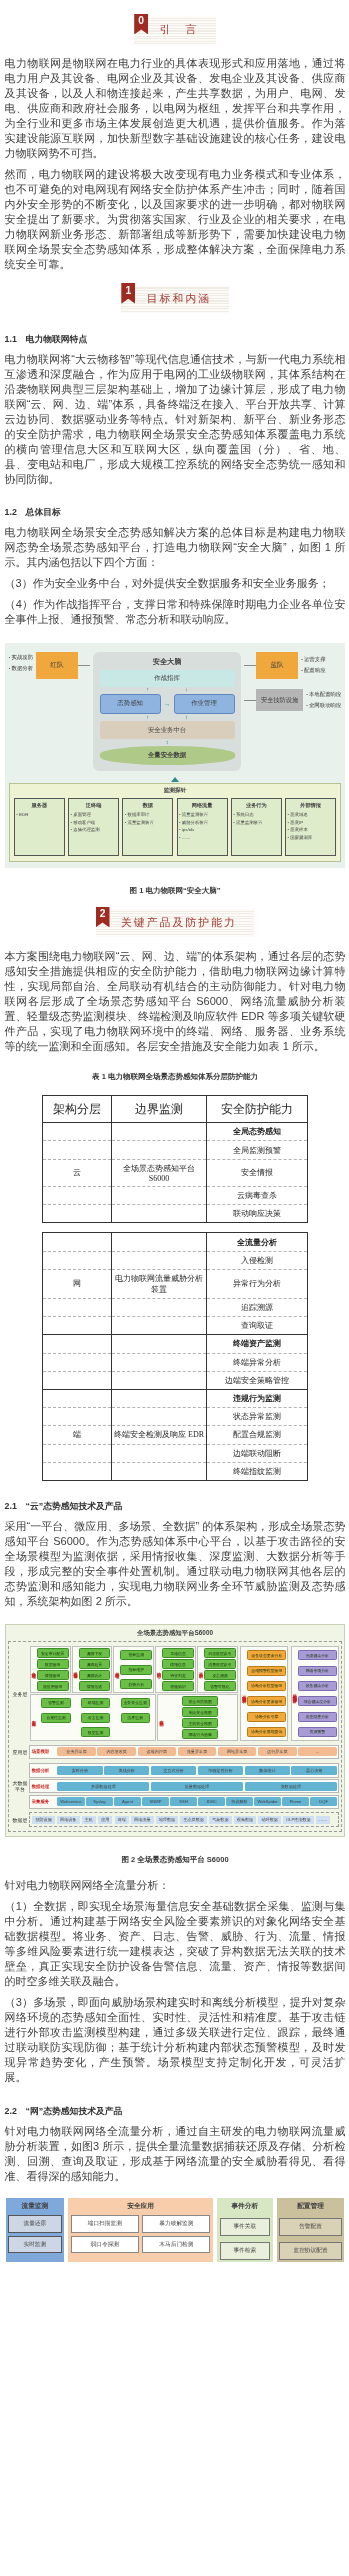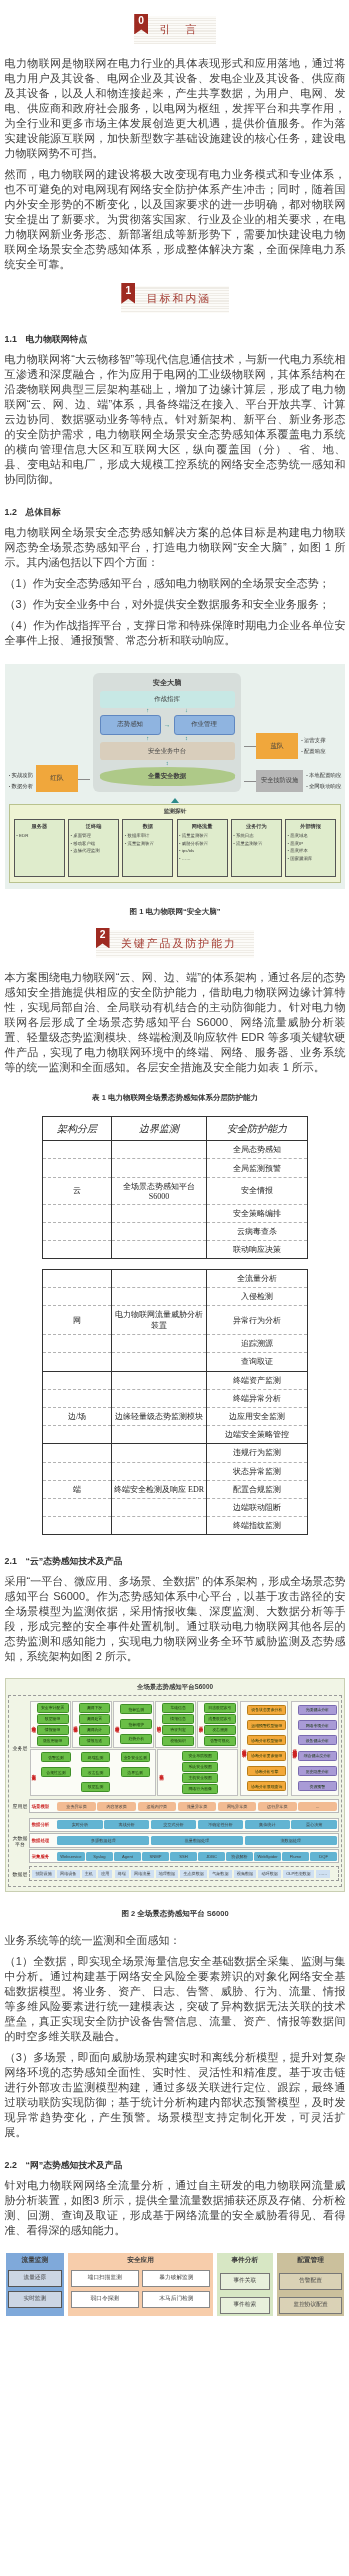--- a/index.html
+++ b/index.html
@@ -8,21 +8,21 @@
   p.bp{font-size:11px;line-height:15px;text-align:justify;margin:6px 0;}
   h3.sh{font-size:8.8px;font-weight:bold;color:#333;margin:20.6px 0 2.1px;}
   
   .secb{display:flex;justify-content:center;margin:13.4px 0 12.4px;}
   .bwrap{display:flex;align-items:flex-start;background:repeating-linear-gradient(180deg,#fcfbf8 0 1.5px,#efece6 1.5px 2.6px);padding-right:17.5px;}
   .bm{width:14px;height:20.6px;background:#9e2a21;color:#fff;font-size:10.3px;font-weight:bold;display:flex;justify-content:center;padding-top:1.5px;box-sizing:border-box;clip-path:polygon(0 0,100% 0,100% 100%,50% 76%,0 100%);margin:-2.6px 9.3px 0 0;}
   .bt{color:#a23a30;font-size:10.8px;letter-spacing:2.1px;padding:6.7px 0 6.7px 2.1px;}
   .figcap{text-align:center;font-weight:bold;font-size:7.5px;color:#393939;margin:17.5px 0 13.4px;}
   
   .fig1{background:#e9f1ed;padding:9.3px 4.1px 6.2px;margin:15.5px 0 0;}
-  .f1top{display:flex;align-items:flex-end;gap:3px;}
+  .f1top{display:flex;align-items:flex-start;gap:3px;}
   .f1bul{font-size:5.4px;line-height:2;flex:none;color:#333;}
   .f1bul div::before{content:"·";font-weight:bold;margin-right:1px;}
   .team{background:#f0a73c;flex:none;width:42px;padding:8.8px 0;text-align:center;font-size:6.7px;position:relative;}
   .gray{background:#b5b5b5;flex:none;width:45px;padding:6.7px 1px;text-align:center;font-size:6.2px;position:relative;}
   .lnR::after{content:"";position:absolute;right:-12.4px;top:50%;width:12.4px;border-top:0.8px solid #8a8a8a;}
   .lnL::before{content:"";position:absolute;left:-12.4px;top:50%;width:12.4px;border-top:0.8px solid #8a8a8a;}
   .brain{flex:1;background:#d7dedb;border-radius:6.2px;padding:4.1px 6.2px 6.2px;margin:0 12.4px;}
   .btitle{text-align:center;font-weight:bold;font-size:7.2px;margin:1px 0 3.1px;}
   .bbar{background:#c7e8e5;border-radius:3.1px;text-align:center;padding:4.1px;font-size:6.4px;}
   .brow{display:flex;gap:3.1px;align-items:center;margin:1px 0;}
@@ -37,25 +37,25 @@
   .probe{background:#eef3d3;border:0.5px solid #b9c28e;padding:3.1px 4.1px 5.2px;}
   .ptitle{text-align:center;font-size:5.7px;font-weight:bold;margin-bottom:2.6px;}
   .pcols{display:flex;gap:3.1px;}
   .pcol{flex:1;background:#dfeccc;border:0.5px solid #555;padding:2.1px 1.5px;min-height:52px;}
   .pt{text-align:center;font-size:5.2px;font-weight:bold;margin:1px 0 2.1px;}
   .pi{font-size:4.4px;line-height:1.7;}
   .pi::before{content:"• ";}
   
   .tblwrap{width:78%;margin:11.3px auto 7.2px;font-family:"Liberation Serif",serif;color:#1f1f1f;}
   .tblwrap table{width:100%;border-collapse:collapse;text-align:center;font-size:8px;table-layout:fixed;}
-  .tblwrap th{font-size:10px;font-weight:normal;padding:4.6px 1px;font-style:italic;}
+  .tblwrap th{font-size:12px;font-weight:normal;padding:4.6px 1px;}
   .tblwrap td{padding:3.1px 1px;}
   .tblwrap th,.tblwrap td{border-left:0.8px solid #333;border-right:0.8px solid #333;}
   .tblwrap table{border:0.8px solid #333;}
-  tr.gf td{border-top:0.8px solid #333;}
+  tr.gf td{border-top:0.8px solid #333;font-weight:bold;}
   tr.dr td{border-top:0.5px dashed #b3b3b3;}
   .tgap{height:9.3px;}
   
   .fig2{background:#f1f5e6;border:0.5px solid #c9cfb2;padding:4.1px 2.6px;margin:14.4px 0 0;}
   .f2title{text-align:center;font-weight:bold;font-size:6.4px;margin-bottom:2.6px;}
   .f2wrap{border:0.5px dashed #9a9a9a;padding:2.6px 1.5px;}
   .f2row{display:flex;margin:1.5px 0;}
   .f2ll{width:18.5px;flex:none;display:flex;align-items:center;justify-content:center;font-size:4.9px;color:#222;text-align:center;}
   .f2main{flex:1;display:flex;gap:1.5px;}
   .f2left{flex:1;}
@@ -111,21 +111,20 @@
     <div class="bwrap">
       <div class="bm">1</div>
       <div class="bt">目标和内涵</div>
     </div>
   </div>
   <h3 class="sh">1.1　电力物联网特点</h3>
   <p class="bp">电力物联网将“大云物移智”等现代信息通信技术，与新一代电力系统相互渗透和深度融合，作为应用于电网的工业级物联网，其体系结构在沿袭物联网典型三层架构基础上，增加了边缘计算层，形成了电力物联网“云、网、边、端”体系，具备终端泛在接入、平台开放共享、计算云边协同、数据驱动业务等特点。针对新架构、新平台、新业务形态的安全防护需求，电力物联网全场景安全态势感知体系覆盖电力系统的横向管理信息大区和互联网大区，纵向覆盖国（分）、省、地、县、变电站和电厂，形成大规模工控系统的网络安全态势统一感知和协同防御。</p>
   <h3 class="sh">1.2　总体目标</h3>
   <p class="bp">电力物联网全场景安全态势感知解决方案的总体目标是构建电力物联网态势全场景态势感知平台，打造电力物联网“安全大脑”，如图 1 所示。其内涵包括以下四个方面：</p>
   <div>
-      <p class="bp">（1）作为安全态势感知平台，感知电力物联网的全场景安全态势；</p>
       <p class="bp">（3）作为安全业务中台，对外提供安全数据服务和安全业务服务；</p>
       <p class="bp">（4）作为作战指挥平台，支撑日常和特殊保障时期电力企业各单位安全事件上报、通报预警、常态分析和联动响应。</p>
     </div>
 
   <div class="fig1">
     <div class="f1top">
       <div class="f1bul">
           <div>实战攻防</div>
           <div>数据分析</div>
         </div>
@@ -257,25 +256,20 @@
             <td>全局监测预警</td>
           </tr>
       <tr class="dr">
             <td>云</td>
             <td>全场景态势感知平台 S6000</td>
             <td>安全情报</td>
           </tr>
       <tr class="dr">
             <td></td>
             <td></td>
-            <td>安全策略编排</td>
-          </tr>
-      <tr class="dr">
-            <td></td>
-            <td></td>
             <td>云病毒查杀</td>
           </tr>
       <tr class="dr">
             <td></td>
             <td></td>
             <td>联动响应决策</td>
           </tr>
     </tbody>
       </table>
     <div class="tgap"></div>
@@ -313,25 +307,20 @@
           </tr>
       <tr class="gf">
             <td></td>
             <td></td>
             <td>终端资产监测</td>
           </tr>
       <tr class="dr">
             <td></td>
             <td></td>
             <td>终端异常分析</td>
-          </tr>
-      <tr class="dr">
-            <td>边/场</td>
-            <td>边缘轻量级态势监测模块</td>
-            <td>边应用安全监测</td>
           </tr>
       <tr class="dr">
             <td></td>
             <td></td>
             <td>边端安全策略管控</td>
           </tr>
       <tr class="gf">
             <td></td>
             <td></td>
             <td>违规行为监测</td>
@@ -505,21 +494,21 @@
             <div class="db">视频数据</div>
             <div class="db">动环数据</div>
             <div class="db">OLP性能数据</div>
             <div class="db">……</div>
           </div>
       </div>
     </div>
   </div>
   <div class="figcap">图 2 全场景态势感知平台 S6000</div>
 
-  <p class="bp">业务系统等的统一监测和全面感知：</p>
+  <p class="bp">针对电力物联网网络全流量分析：</p>
   <div>
       <p class="bp">（1）全数据，即实现全场景海量信息安全基础数据全采集、监测与集中分析。通过构建基于网络安全风险全要素辨识的对象化网络安全基础数据模型。将业务、资产、日志、告警、威胁、行为、流量、情报等多维风险要素进行统一建模表达，突破了异构数据无法关联的技术壁垒，真正实现安全防护设备告警信息、流量、资产、情报等数据间的时空多维关联及融合。</p>
       <p class="bp">（3）多场景，即面向威胁场景构建实时和离线分析模型，提升对复杂网络环境的态势感知全面性、实时性、灵活性和精准度。基于攻击链进行外部攻击监测模型构建，通过多级关联进行定位、跟踪，最终通过联动联防实现防御；基于统计分析构建内部状态预警模型，及时发现异常趋势变化，产生预警。场景模型支持定制化开发，可灵活扩展。</p>
     </div>
 
   <h3 class="sh">2.2　“网”态势感知技术及产品</h3>
   <p class="bp">针对电力物联网网络全流量分析，通过自主研发的电力物联网流量威胁分析装置，如图3 所示，提供全量流量数据捕获还原及存储、分析检测、回溯、查询及取证，形成基于网络流量的安全威胁看得见、看得准、看得深的感知能力。</p>
 
   <div class="fig3">
     <div class="f3cols">

